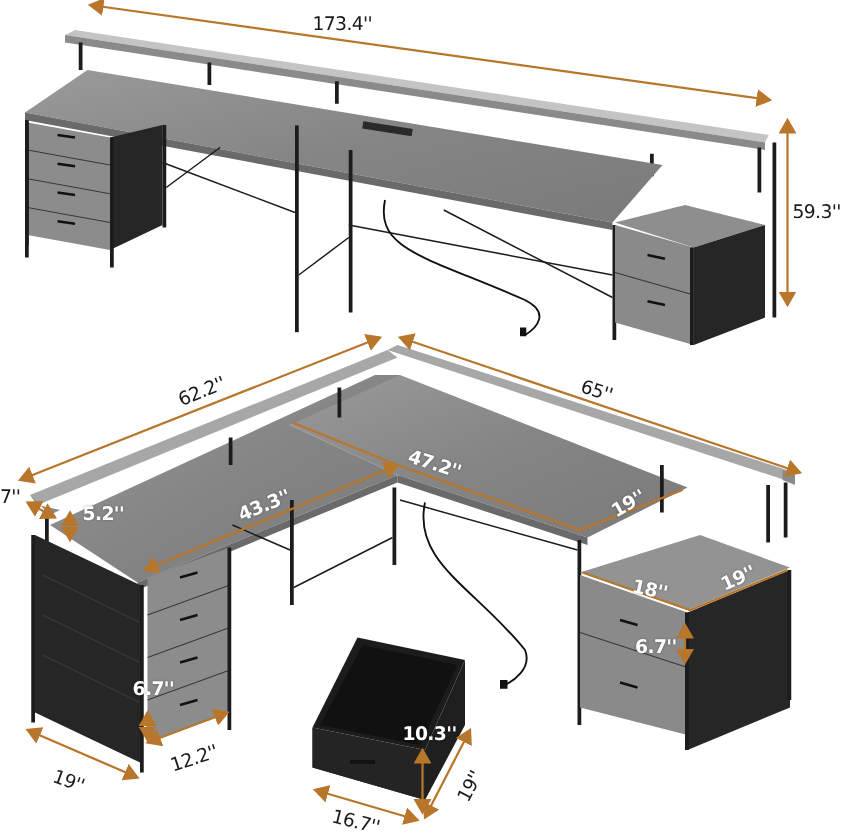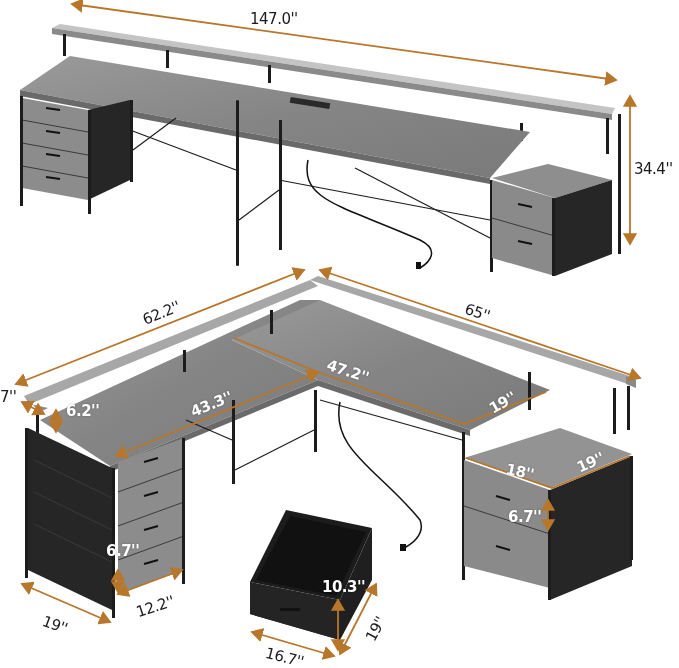--- a/index.html
+++ b/index.html
@@ -179,27 +179,27 @@
     <line x1="118" y1="594" x2="182" y2="570" marker-start="url(#ah)" marker-end="url(#ah)"></line>
     <line x1="118" y1="570" x2="118" y2="592" marker-start="url(#ah)" marker-end="url(#ah)"></line>
     <polyline points="466,458 552,488 630,456"></polyline>
     <line x1="548" y1="500" x2="548" y2="530" marker-start="url(#ah)" marker-end="url(#ah)"></line>
     <line x1="252" y1="632" x2="334" y2="656" marker-start="url(#ah)" marker-end="url(#ah)"></line>
     <line x1="340" y1="654" x2="376" y2="584" marker-start="url(#ah)" marker-end="url(#ah)"></line>
     <line x1="338" y1="600" x2="338" y2="650" marker-start="url(#ah)" marker-end="url(#ah)"></line>
   </g>
 </svg>
 
-<div class="dim" style="left:250px;top:10px;transform:rotate(0deg);">147.0''</div>
-<div class="dim" style="left:634px;top:160px;">34.4''</div>
+<div class="dim" style="left:250px;top:10px;transform:rotate(0deg);">173.4''</div>
+<div class="dim" style="left:634px;top:160px;">59.3''</div>
 
 <div class="dim" style="left:140px;top:312px;transform:rotate(-22deg);">62.2''</div>
 <div class="dim" style="left:468px;top:300px;transform:rotate(18deg);">65''</div>
 <div class="dim" style="left:0px;top:388px;">7''</div>
-<div class="dim light" style="left:66px;top:402px;">6.2''</div>
+<div class="dim light" style="left:66px;top:402px;">5.2''</div>
 <div class="dim light" style="left:188px;top:404px;transform:rotate(-22deg);">43.3''</div>
 <div class="dim light" style="left:330px;top:356px;transform:rotate(18deg);">47.2''</div>
 <div class="dim light" style="left:486px;top:402px;transform:rotate(-30deg);">19''</div>
 
 <div class="dim light" style="left:106px;top:542px;">6.7''</div>
 <div class="dim" style="left:134px;top:604px;transform:rotate(-18deg);">12.2''</div>
 <div class="dim" style="left:46px;top:612px;transform:rotate(20deg);">19''</div>
 
 <div class="dim light" style="left:508px;top:460px;transform:rotate(12deg);">18''</div>
 <div class="dim light" style="left:574px;top:460px;transform:rotate(-24deg);">19''</div>

